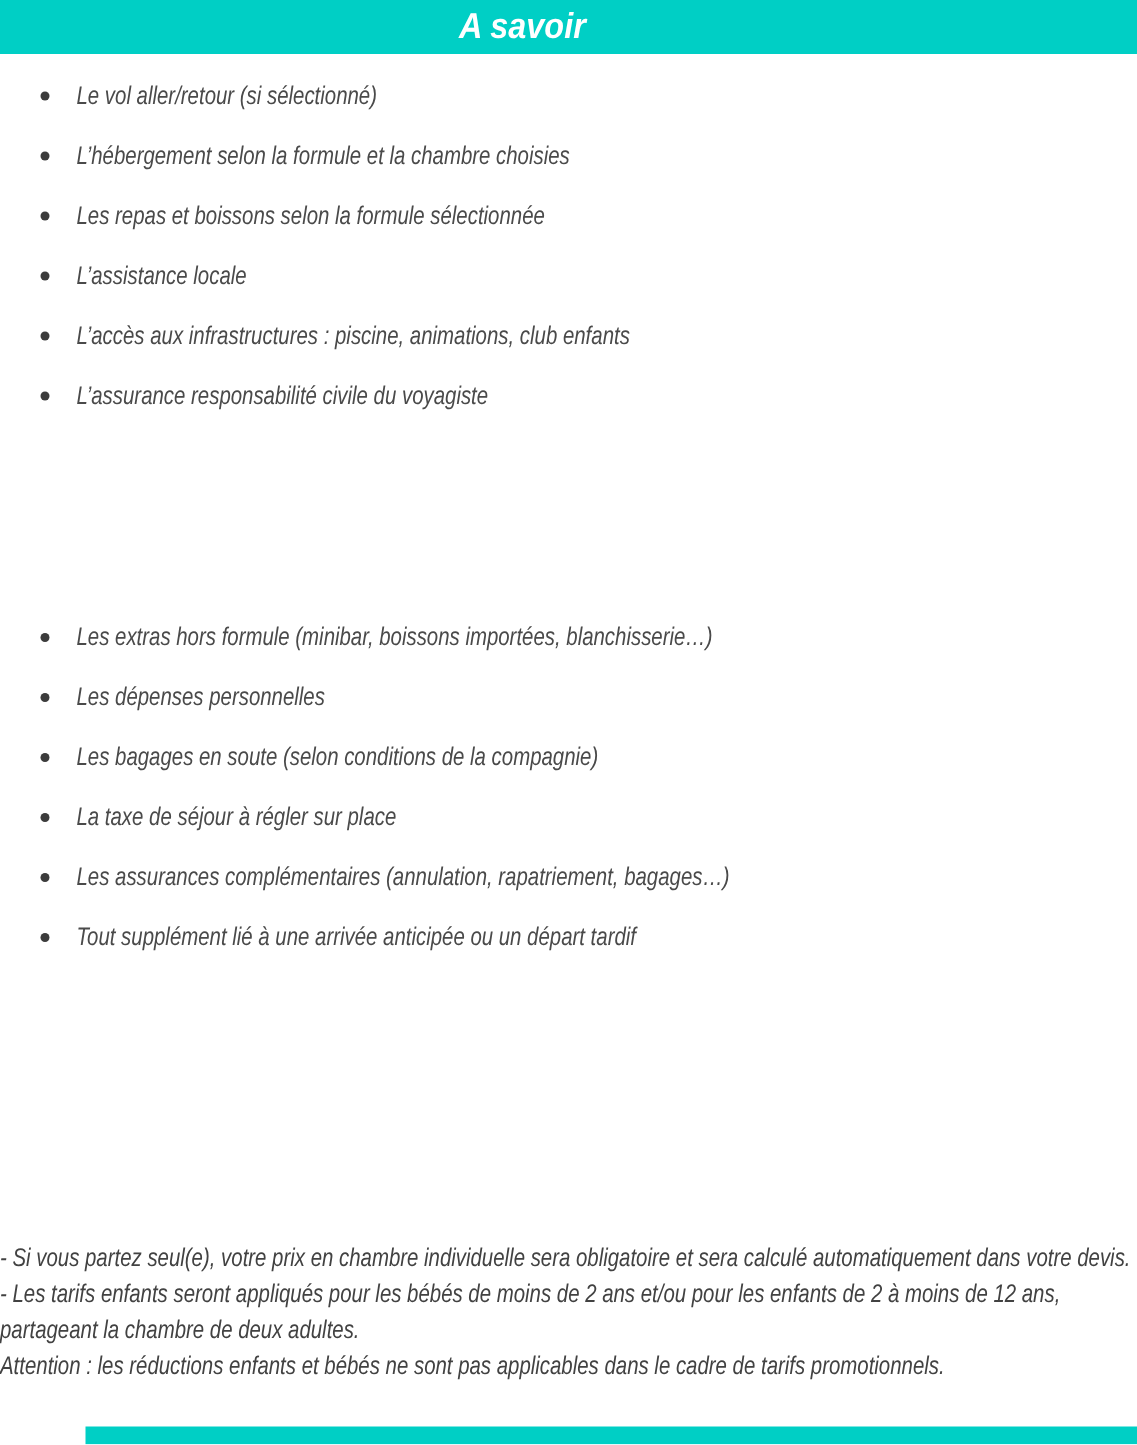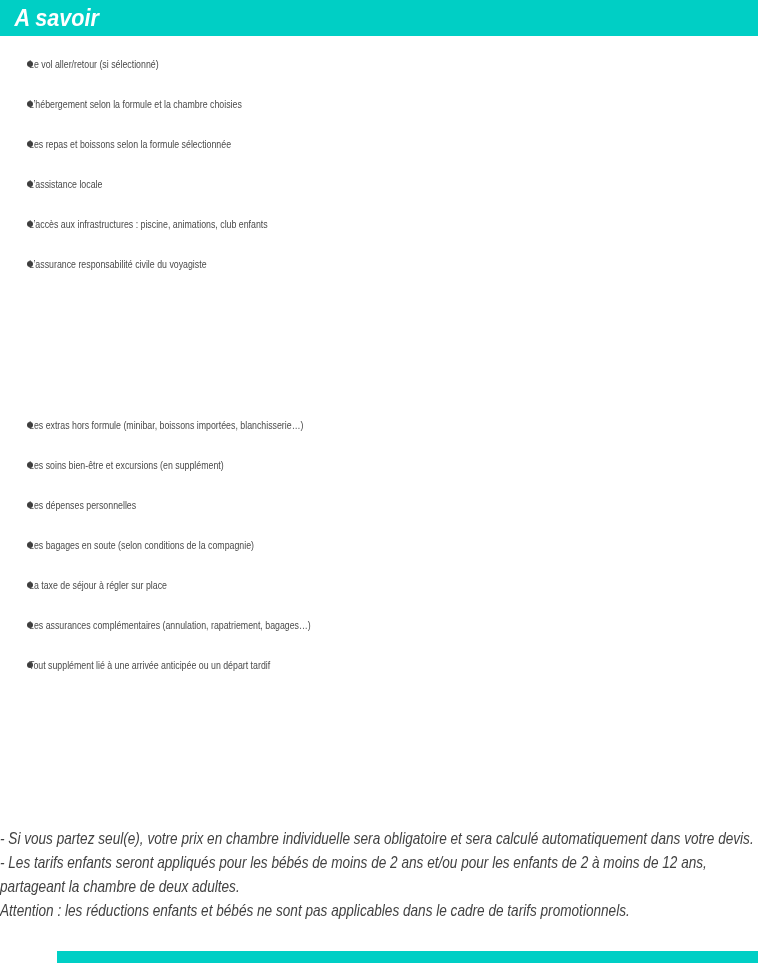--- a/index.html
+++ b/index.html
@@ -14,20 +14,21 @@
     background: #ffffff;
     overflow: hidden;
   }
 
   
   .bar {
     position: absolute;
     left: 0;
     width: 758px;
     background: var(--accent);
+    text-align: center;
   }
   .bar .bar-title {
     display: block;
     white-space: nowrap;
     padding-left: 16px;
     color: var(--header-text);
     font-size: 24px;
     font-weight: bold;
     font-style: italic;
     transform: scaleX(0.9);
@@ -44,24 +45,25 @@
   ul.price-list {
     position: absolute;
     left: 0;
     width: 758px;
     list-style: none;
   }
   .list1 { top: 54px; }
   .list2 { top: 415px; }
   ul.price-list li {
     position: relative;
-    padding-left: 29px;
+    padding-left: 51px;
     line-height: 20px;
     margin-bottom: 20px;
-    font-size: 11px;
+    font-size: 17px;
+    font-style: italic;
     color: var(--body-text);
     white-space: nowrap;
   }
   ul.price-list li::before {
     content: "";
     position: absolute;
     left: 27px;
     top: 7px;
     width: 6px;
     height: 6px;
@@ -115,21 +117,20 @@
     <li><span class="li-text">L’assistance locale</span></li>
     <li><span class="li-text">L’accès aux infrastructures : piscine, animations, club enfants</span></li>
     <li><span class="li-text">L’assurance responsabilité civile du voyagiste</span></li>
   </ul>
 
   <div class="bar bar2">
     <span class="bar-title">Ce prix ne comprend pas</span>
   </div>
   <ul class="price-list list2">
     <li><span class="li-text">Les extras hors formule (minibar, boissons importées, blanchisserie…)</span></li>
-    <li><span class="li-text">Les soins bien-être et excursions (en supplément)</span></li>
     <li><span class="li-text">Les dépenses personnelles</span></li>
     <li><span class="li-text">Les bagages en soute (selon conditions de la compagnie)</span></li>
     <li><span class="li-text">La taxe de séjour à régler sur place</span></li>
     <li><span class="li-text">Les assurances complémentaires (annulation, rapatriement, bagages…)</span></li>
     <li><span class="li-text">Tout supplément lié à une arrivée anticipée ou un départ tardif</span></li>
   </ul>
 
   <div class="bar bar3">
     <span class="bar-title">A savoir</span>
   </div>

